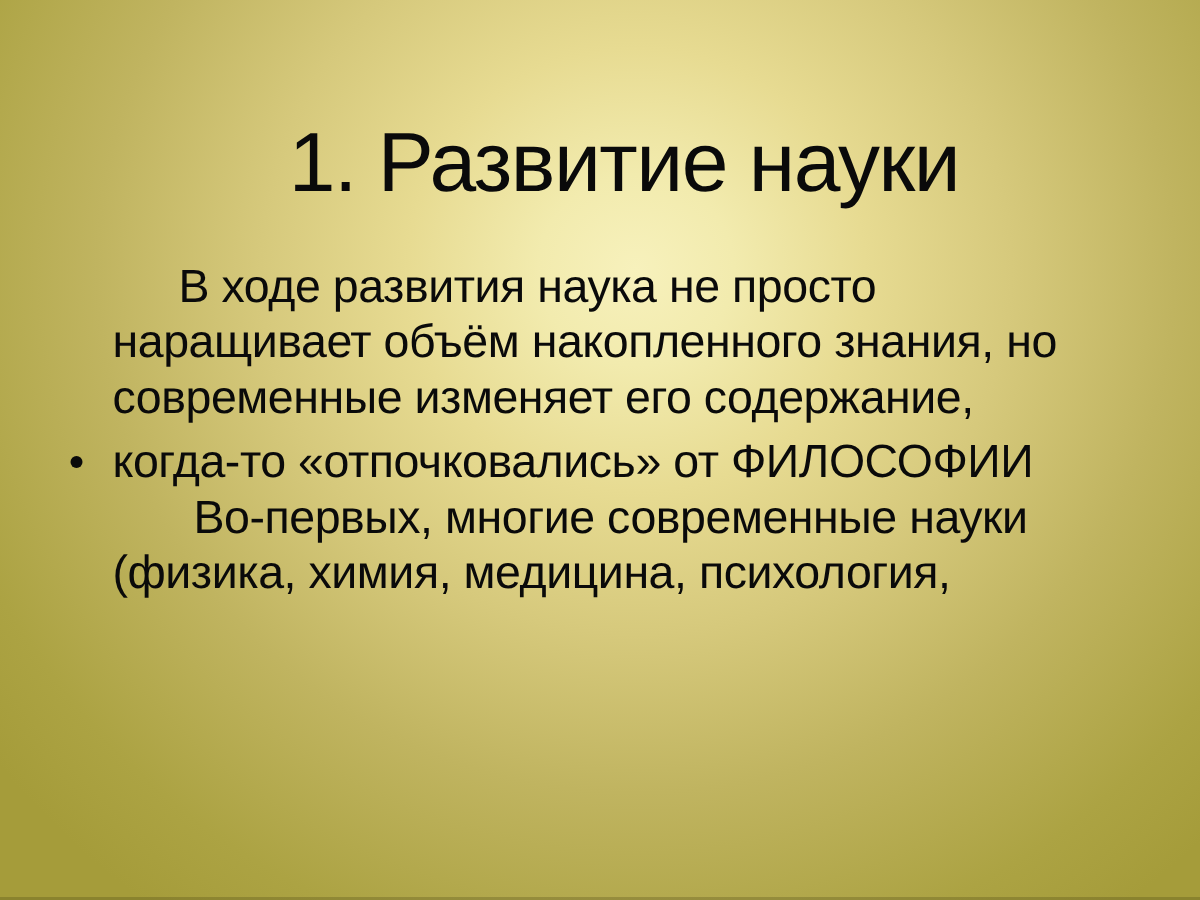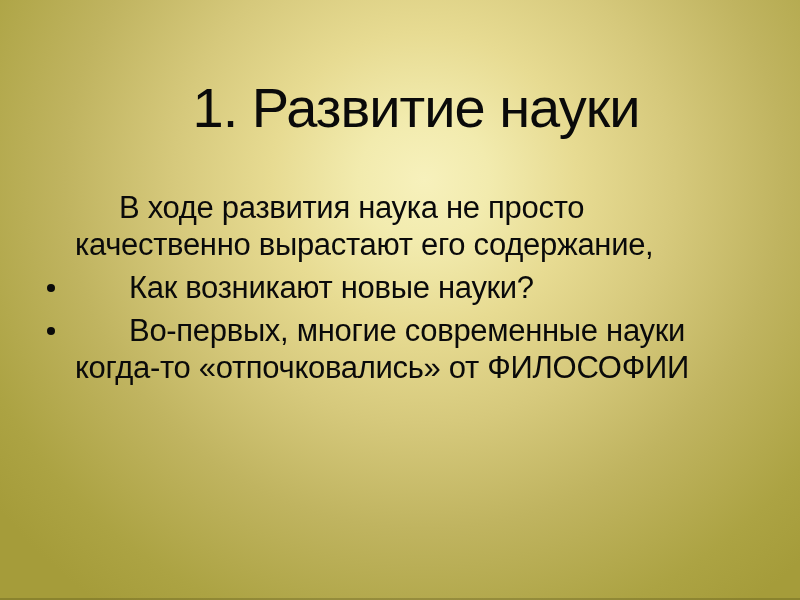--- a/index.html
+++ b/index.html
@@ -39,21 +39,20 @@
     color: #0a0a0a;
   }
   .body-text {
     position: absolute;
     left: 75px;
     top: 172px;
     right: 20px;
     font-size: 31px;
     line-height: 37px;
     letter-spacing: -0.3px;
-    margin-top: 17px;
   }
   .line {
     display: block;
     white-space: pre; 
   }
   .para .line.first {
     padding-left: 44px;
   }
   .bullet {
     position: relative;
@@ -76,28 +75,26 @@
 <body>
 
 <div class="slide">
 
   <h1 class="title">1. Развитие науки</h1>
 
   <div class="body-text">
 
     <div class="para">
       <span class="line first">В ходе развития наука не просто</span>
-      <span class="line">качественно вырастают его содержание,</span>
+      <span class="line">наращивает объём накопленного знания, но</span>
+      <span class="line">современные изменяет его содержание,</span>
     </div>
+
 
     <div class="bullet">
       <span class="dot"></span>
-      <span class="line first">Как возникают новые науки?</span>
-    </div>
-
-    <div class="bullet">
-      <span class="dot"></span>
+      <span class="line">когда-то «отпочковались» от ФИЛОСОФИИ</span>
       <span class="line first">Во-первых, многие современные науки</span>
-      <span class="line">когда-то «отпочковались» от ФИЛОСОФИИ</span>
+      <span class="line">(физика, химия, медицина, психология,</span>
     </div>
 
   </div>
 </div>
 
 </body></html>

